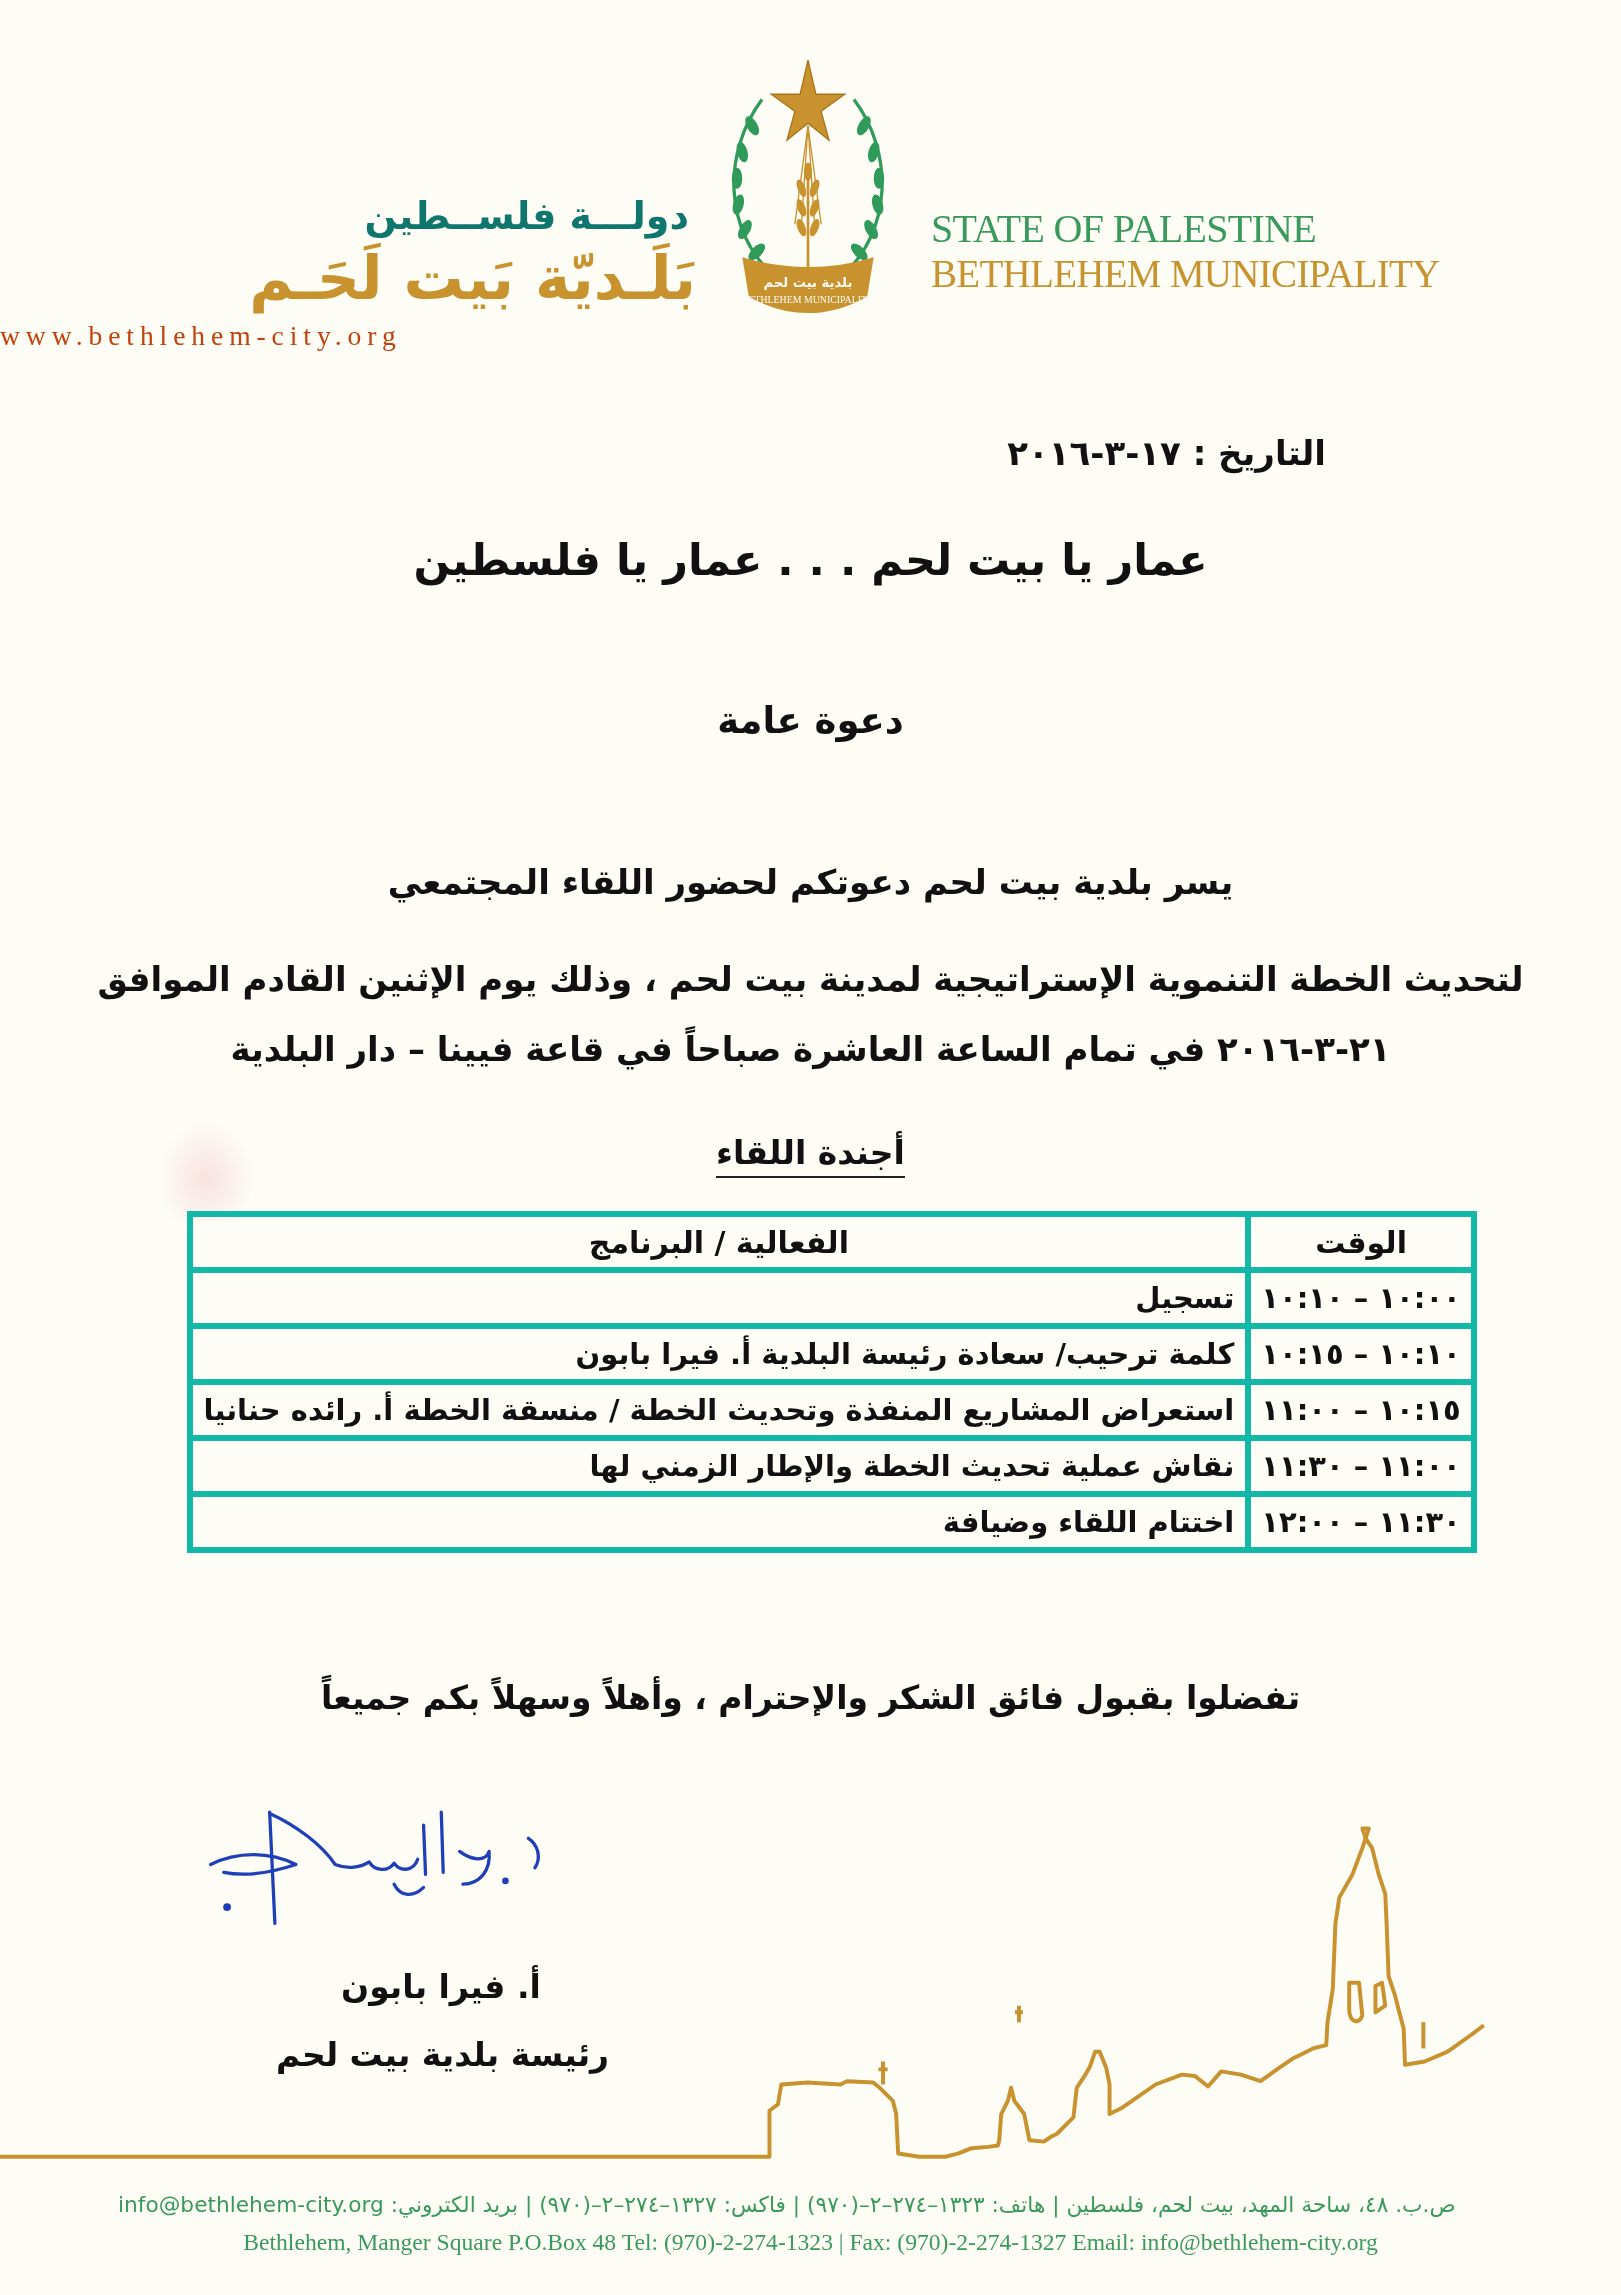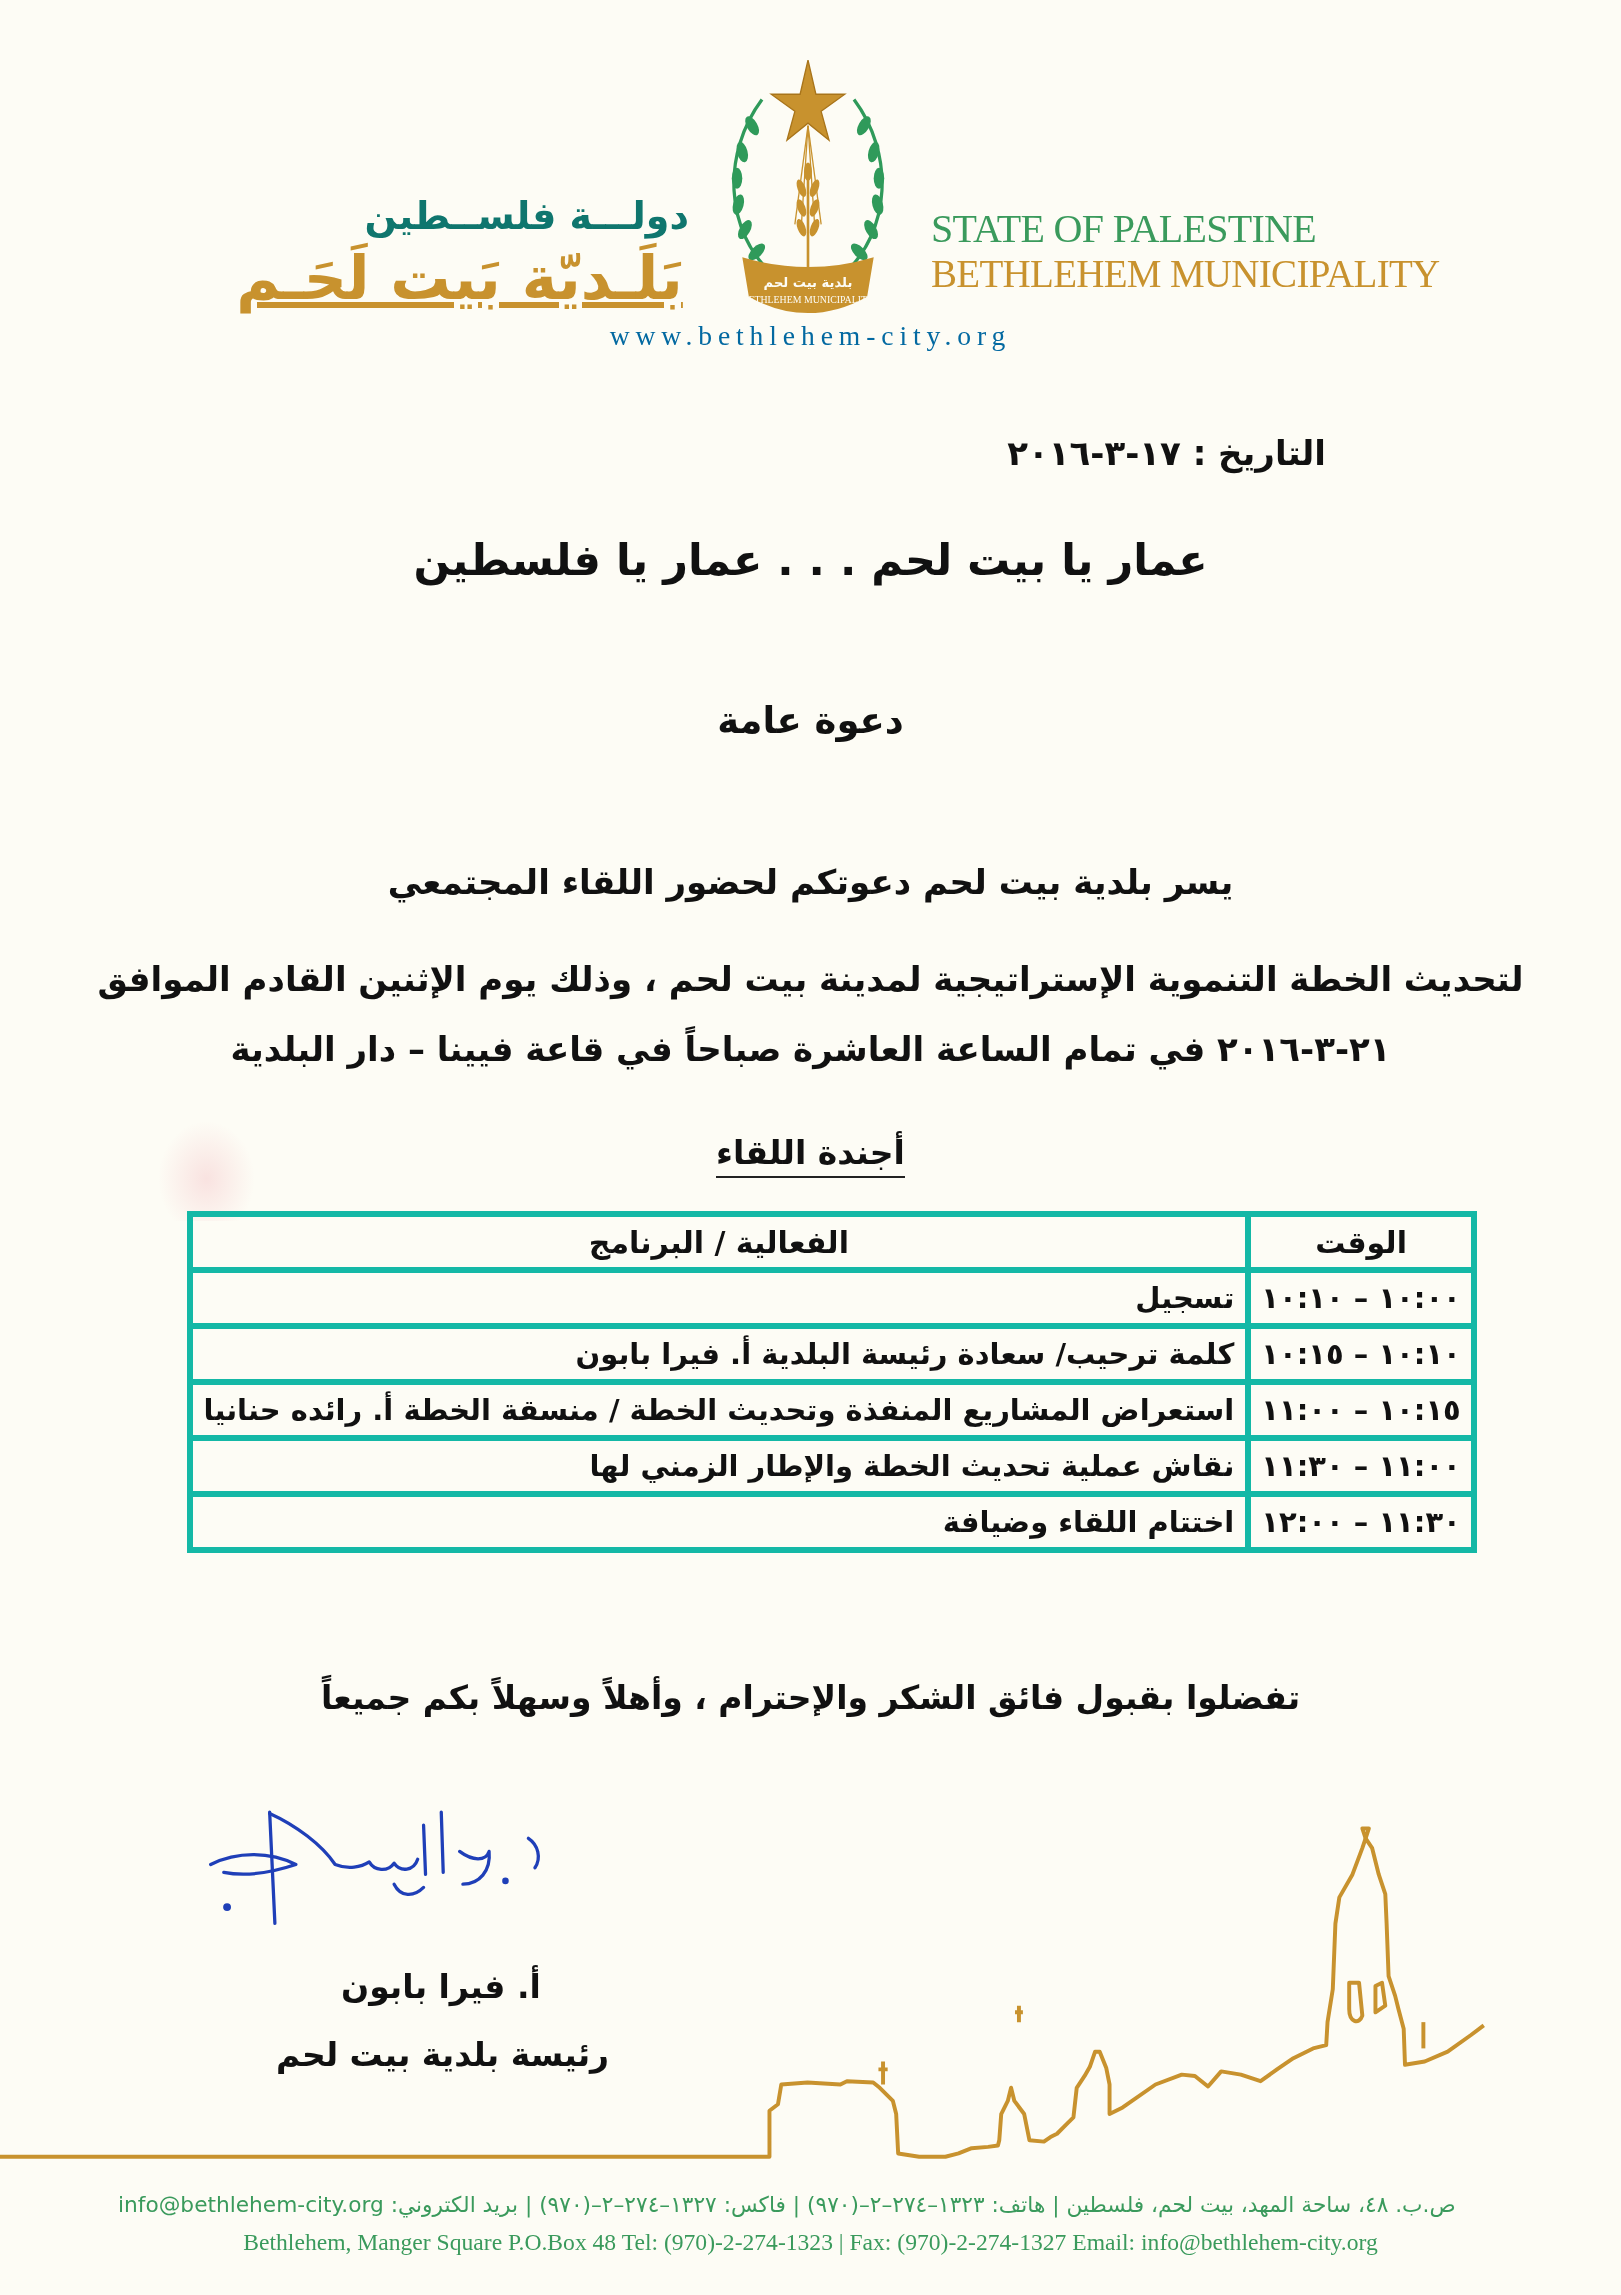--- a/index.html
+++ b/index.html
@@ -8,24 +8,24 @@
     background: #fdfcf5;
     font-family: "DejaVu Serif", serif;
     color: #111;
   }
   .abs { position: absolute; }
   .ar { direction: rtl; unicode-bidi: embed; font-family: "DejaVu Sans", sans-serif; font-weight: bold; white-space: nowrap; text-align: right; }
   .center { left: 0; right: 0; text-align: center; }
 
   
   .lh-ar-small { left: 433px; top: 194px; width: 256px; text-align: right; font-size: 38px; color: #0f766e; }
-  .lh-ar-big { left: 223px; top: 243px; width: 473px; text-align: center; font-size: 60px; color: #c8922e; letter-spacing: 2.6px; text-decoration: underline; }
+  .lh-ar-big { left: 223px; top: 243px; width: 473px; text-align: right; font-size: 60px; color: #c8922e; letter-spacing: 2.6px; }
   .lh-en-small { left: 931px; top: 205px; font-family: "Liberation Serif", serif; font-size: 40px; color: #3a9a5c; letter-spacing: -0.7px; }
   .lh-en-big { left: 931px; top: 251px; font-family: "Liberation Serif", serif; font-size: 39px; color: #c8922e; letter-spacing: -0.7px; }
-  .lh-url { left: 0; right: 0; text-align: center; top: 320px; font-family: "Liberation Serif", serif; font-size: 27.6px; color: #0369a1; letter-spacing: 5.9px; }
+  .lh-url { left: 0; right: 0; top: 320px; font-family: "Liberation Serif", serif; font-size: 27.6px; color: #c2410c; letter-spacing: 5.9px; }
   .emblem { left: 716px; top: 60px; width: 184px; height: 263px; }
 
   
   .date { right: 295px; top: 433px; font-size: 34px; }
   .slogan { top: 535px; font-size: 43px; }
   .title { top: 699px; font-size: 37px; }
   .p1 { top: 862px; font-size: 34px; }
   .p2 { top: 959px; font-size: 34px; }
   .p3 { top: 1029px; font-size: 34px; }
   .agenda-h { top: 1133px; font-size: 33px; }

